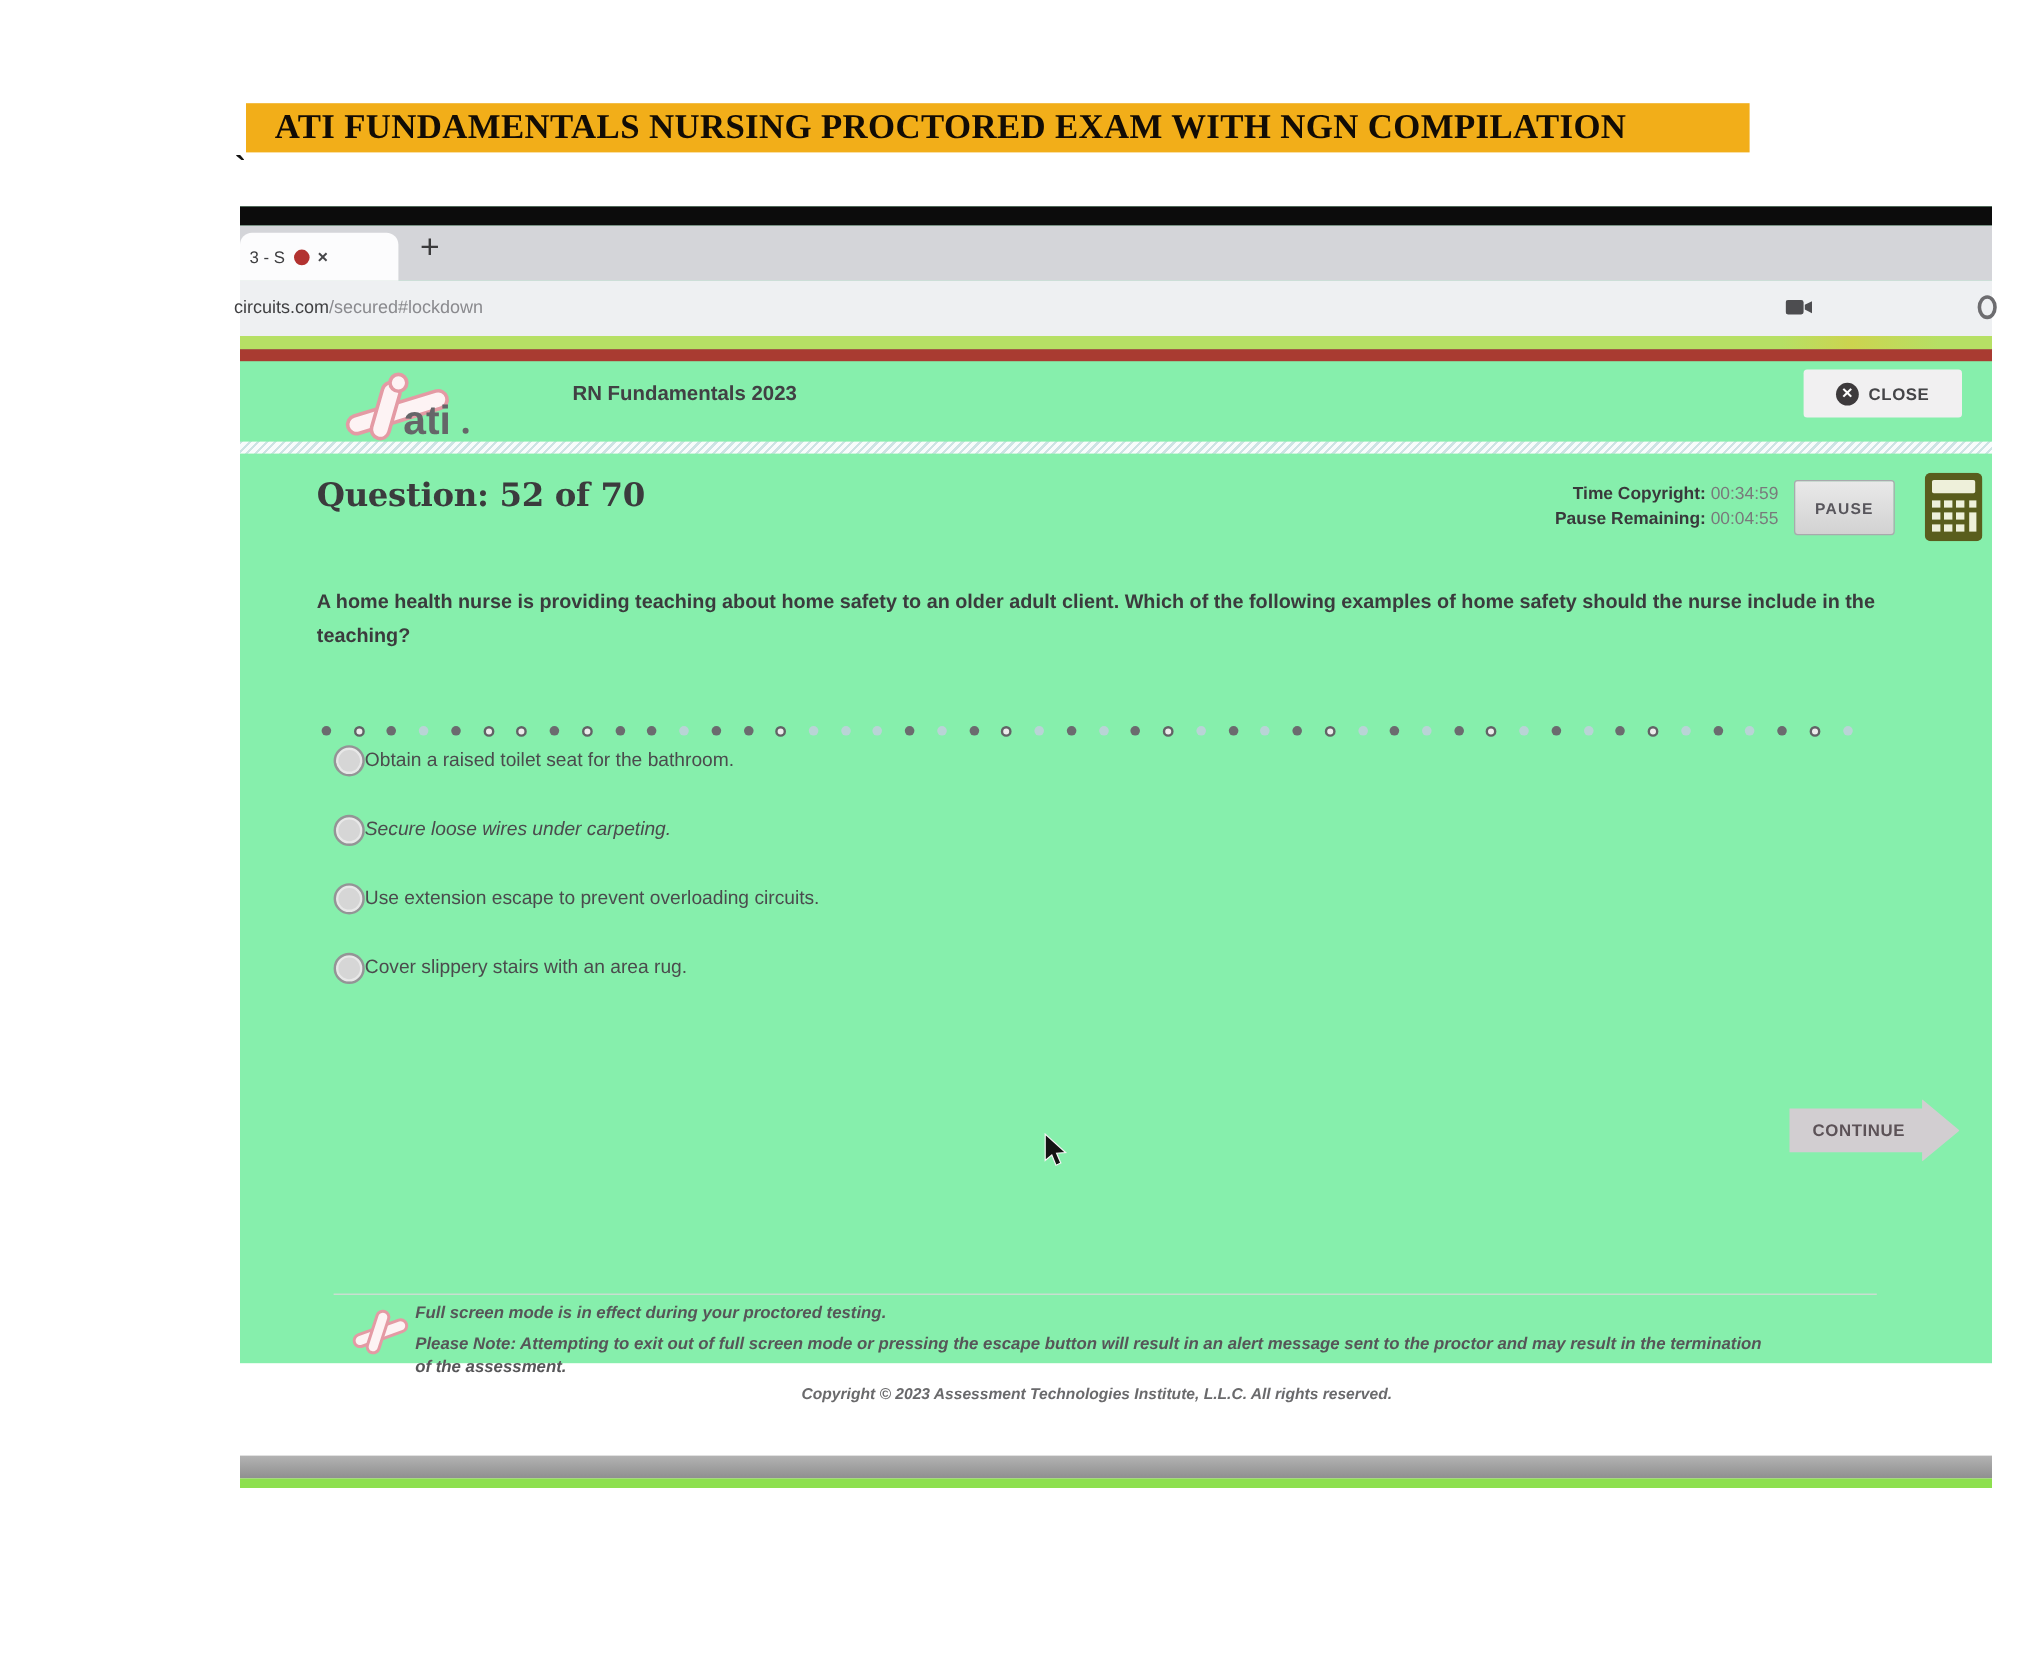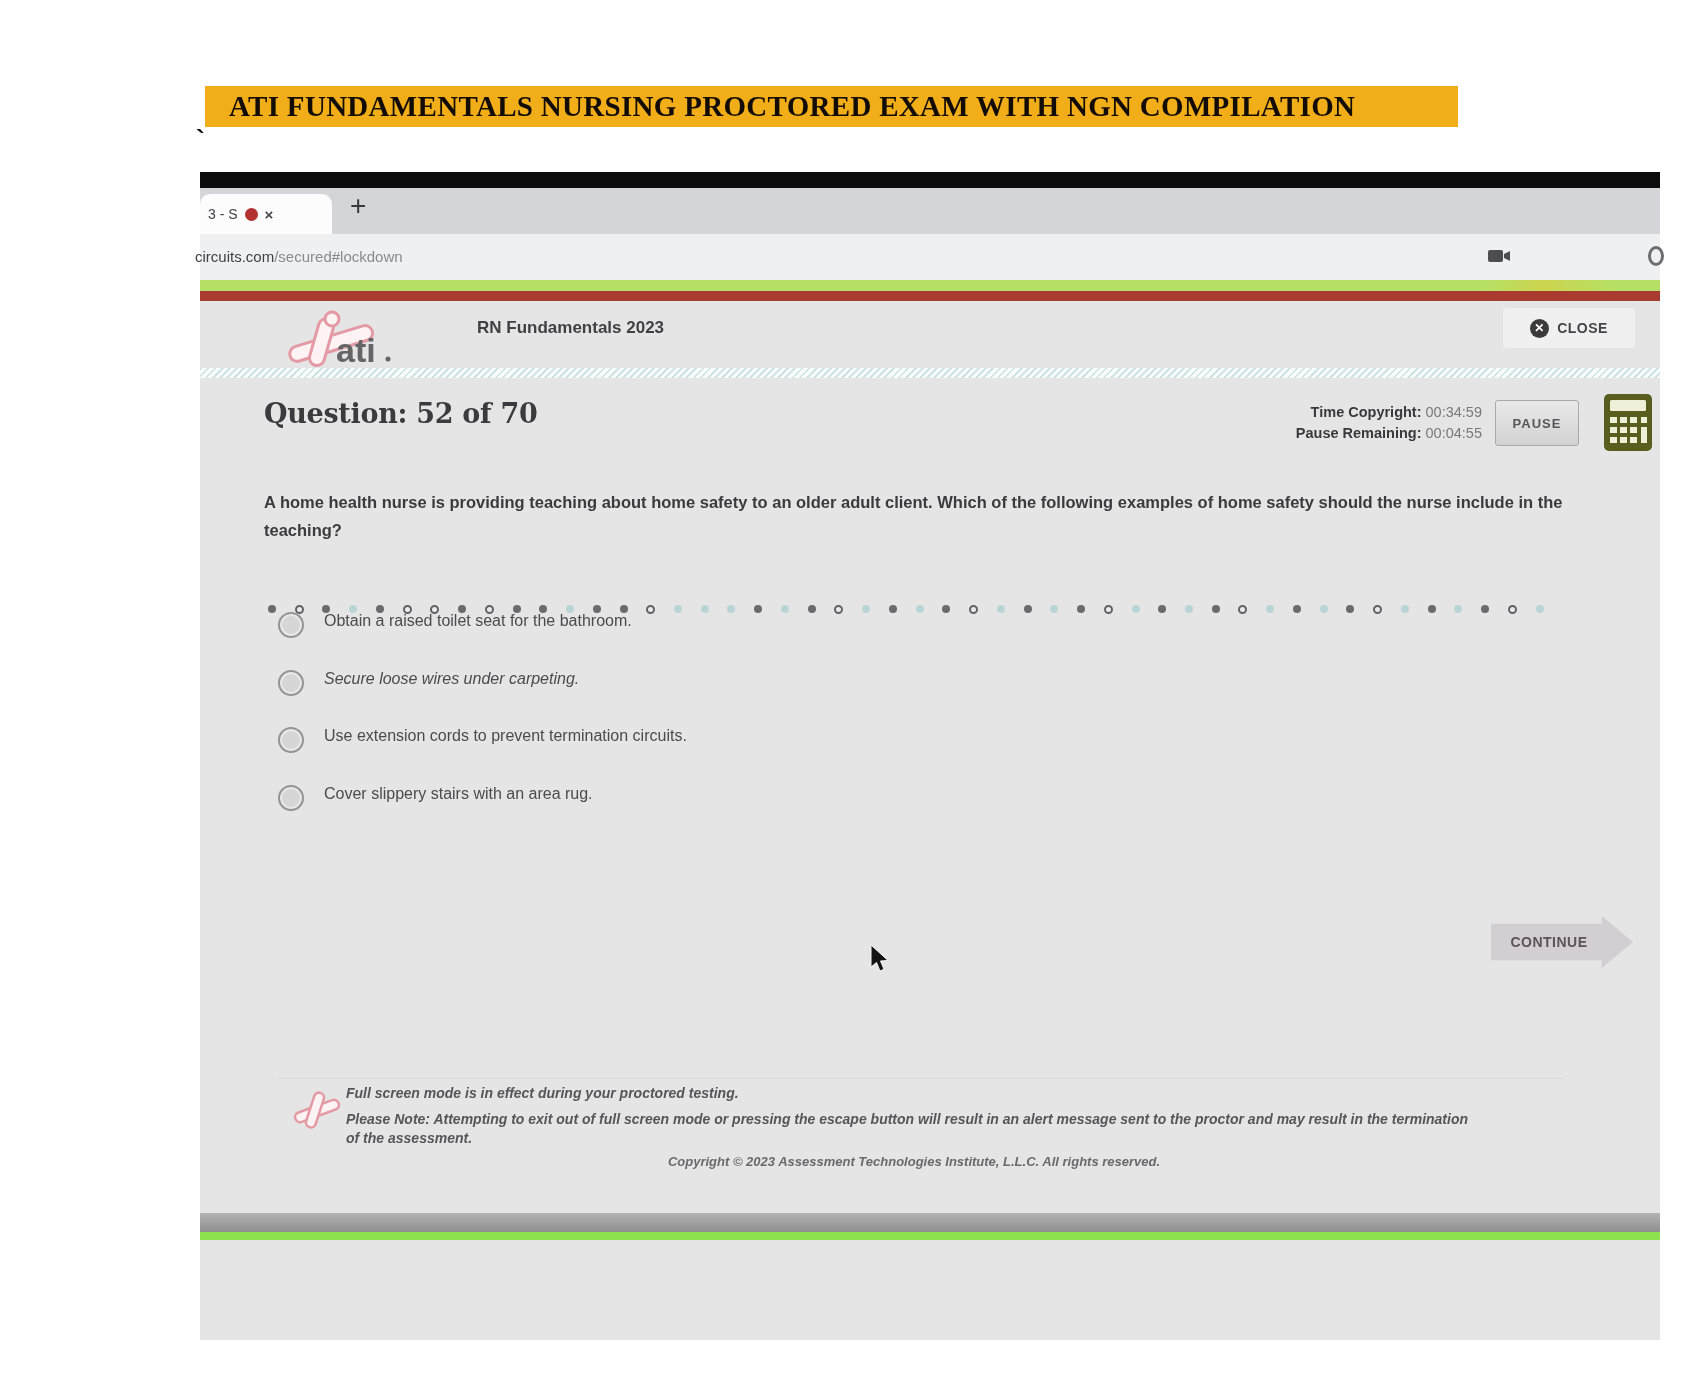--- a/index.html
+++ b/index.html
@@ -7,21 +7,21 @@
   .page { position:relative; width:1686px; height:1392px; background:#fff; }
 
   
   .banner { position:absolute; left:205px; top:86px; width:1253px; height:41px;
     background:#f2ae19; color:#120c05; font-family:"Liberation Serif", serif;
     font-weight:bold; font-size:29px; line-height:41px; white-space:nowrap;
     overflow:hidden; padding-left:24px; letter-spacing:.3px; }
   .stray { position:absolute; left:196px; top:124px; font-size:26px; font-weight:bold; color:#111; }
 
   
-  .browser { position:absolute; left:200px; top:172px; width:1460px; height:1168px; background:#e5e5e5; }
+  .browser { position:absolute; left:200px; top:172px; width:1460px; height:964px; background:#86efac; }
   .bar-black { position:absolute; left:0; top:0; width:100%; height:16px; background:#0c0c0c; }
   .tabstrip { position:absolute; left:0; top:16px; width:100%; height:46px; background:#d4d5d9; }
   .tab { position:absolute; left:0; top:6px; width:132px; height:40px; background:#fcfcfd;
     border-radius:10px 10px 0 0; display:flex; align-items:center; padding:0 8px; gap:7px; }
   .tab-label { font-size:14px; color:#3e3e40; white-space:nowrap; }
   .rec-dot { width:13px; height:13px; border-radius:50%; background:#b23230; flex:none; }
   .tab-close { font-size:15px; font-weight:bold; color:#47474a; cursor:default; }
   .newtab { position:absolute; left:150px; top:2px; font-size:28px; color:#3a3a3c; font-weight:400; }
   .urlbar { position:absolute; left:0; top:62px; width:100%; height:46px; background:#eef0f2; }
   .url { position:absolute; left:-5px; top:0; line-height:46px; font-size:15px; white-space:nowrap; }
@@ -58,21 +58,21 @@
   
   .q-text { position:absolute; left:64px; top:316px; width:1330px; font-size:16.5px; font-weight:bold;
     color:#3b3b3d; line-height:28px; }
   .dots-row { position:absolute; left:68px; top:430px; width:1276px; height:14px;
     display:flex; justify-content:space-between; align-items:center; }
   .dot { border-radius:50%; flex:none; }
   .dot.d { width:8px; height:8px; background:#6b6b6f; }
   .dot.o { width:9px; height:9px; background:#ececec; border:2.5px solid #626266; }
   .dot.t { width:8px; height:8px; background:#b9d4d6; }
 
-  .option { position:absolute; left:78px; height:44px; display:flex; align-items:flex-start; gap:20px; }
+  .option { position:absolute; left:78px; height:44px; display:flex; align-items:center; }
   .opt-1 { top:440px; } .opt-2 { top:498px;font-style:italic; } .opt-3 { top:555px; } .opt-4 { top:613px; }
   .radio { width:26px; height:26px; border-radius:50%; background:#d6d6d6; border:2px solid #949496;
     box-shadow:inset 0 0 0 2px #e8e8e8; flex:none; }
   .opt-label { font-size:16px; color:#4b4b4d; }
 
   .continue-btn { position:absolute; left:1291px; top:744px; width:142px; height:52px; border:none;
     background:#d2ced1; color:#5c5257; font-family:"Liberation Sans", sans-serif; font-size:14px; font-weight:bold;
     letter-spacing:.5px; padding-right:26px;
     clip-path:polygon(0 15%, 78% 15%, 78% 0, 100% 50%, 78% 100%, 78% 85%, 0 85%); }
 
@@ -227,21 +227,21 @@
     <div class="option opt-1">
       <span class="radio"></span>
       <span class="opt-label">Obtain a raised toilet seat for the bathroom.</span>
     </div>
     <div class="option opt-2">
       <span class="radio"></span>
       <span class="opt-label">Secure loose wires under carpeting.</span>
     </div>
     <div class="option opt-3">
       <span class="radio"></span>
-      <span class="opt-label">Use extension cords to prevent termination circuits.</span>
+      <span class="opt-label">Use extension escape to prevent overloading circuits.</span>
     </div>
     <div class="option opt-4">
       <span class="radio"></span>
       <span class="opt-label">Cover slippery stairs with an area rug.</span>
     </div>
 
     <button class="continue-btn">CONTINUE</button>
 
     <span class="cursor">
       <svg width="22" height="30" viewBox="0 0 22 30">

